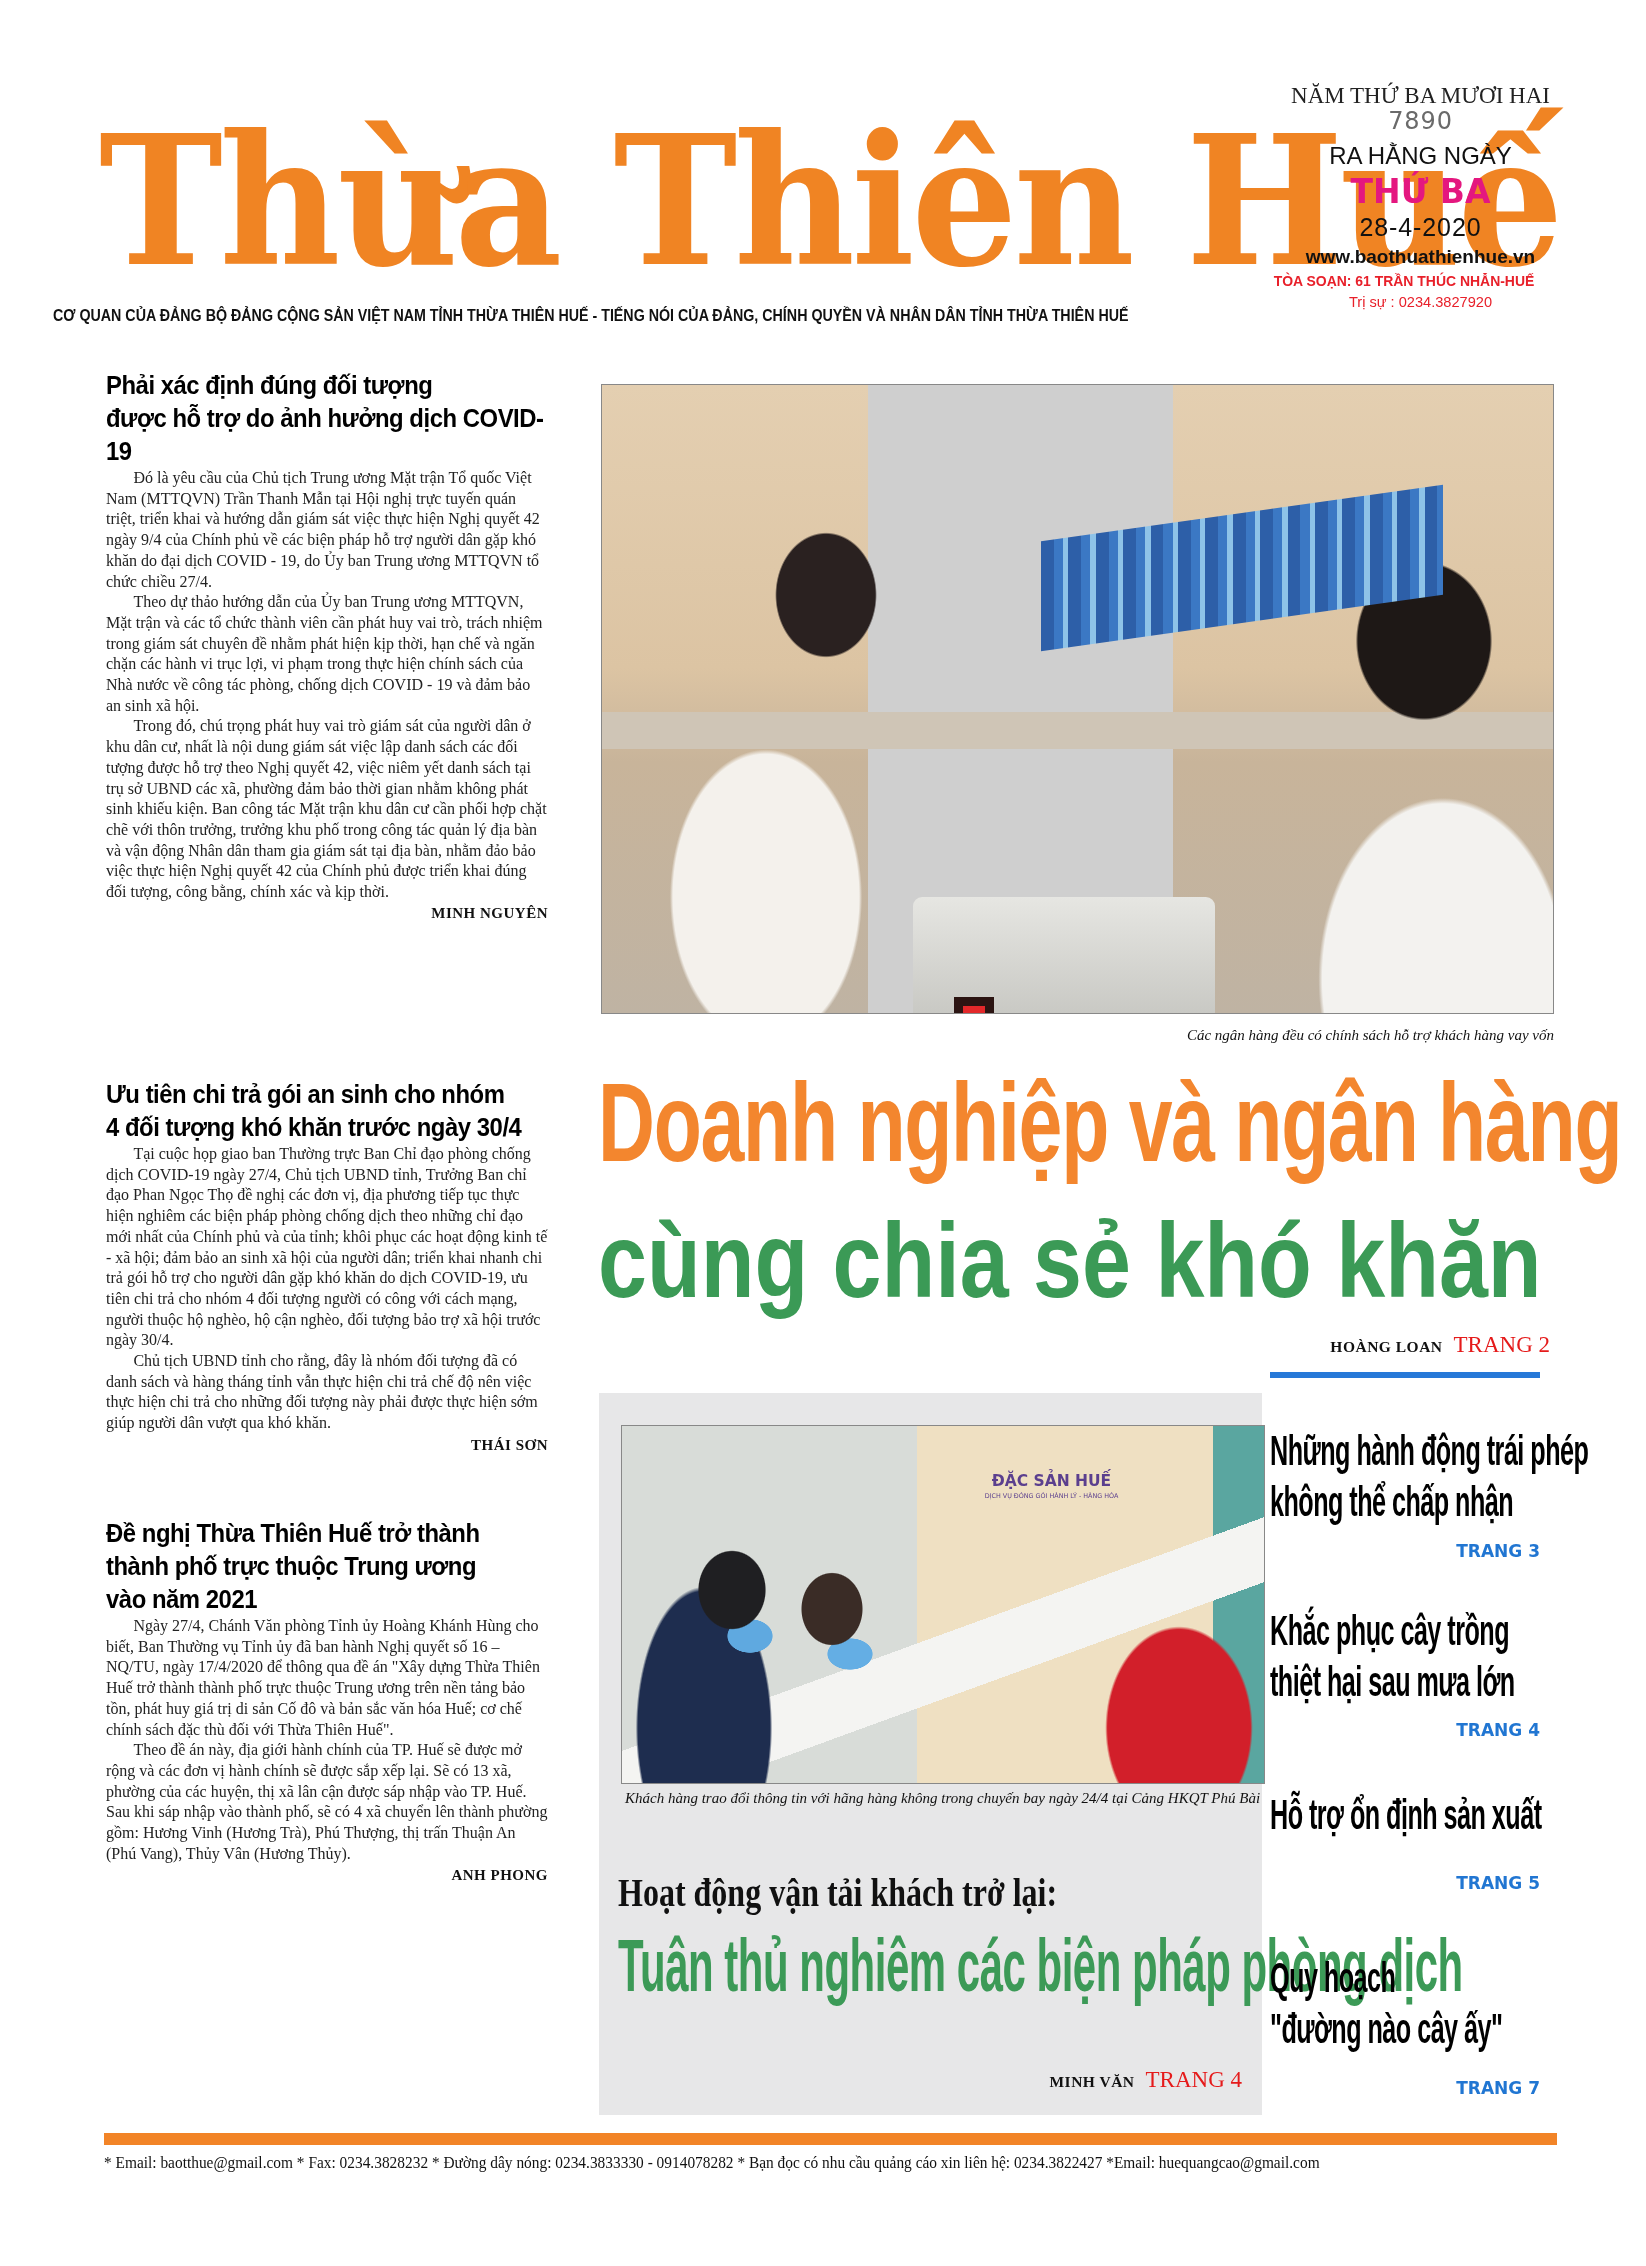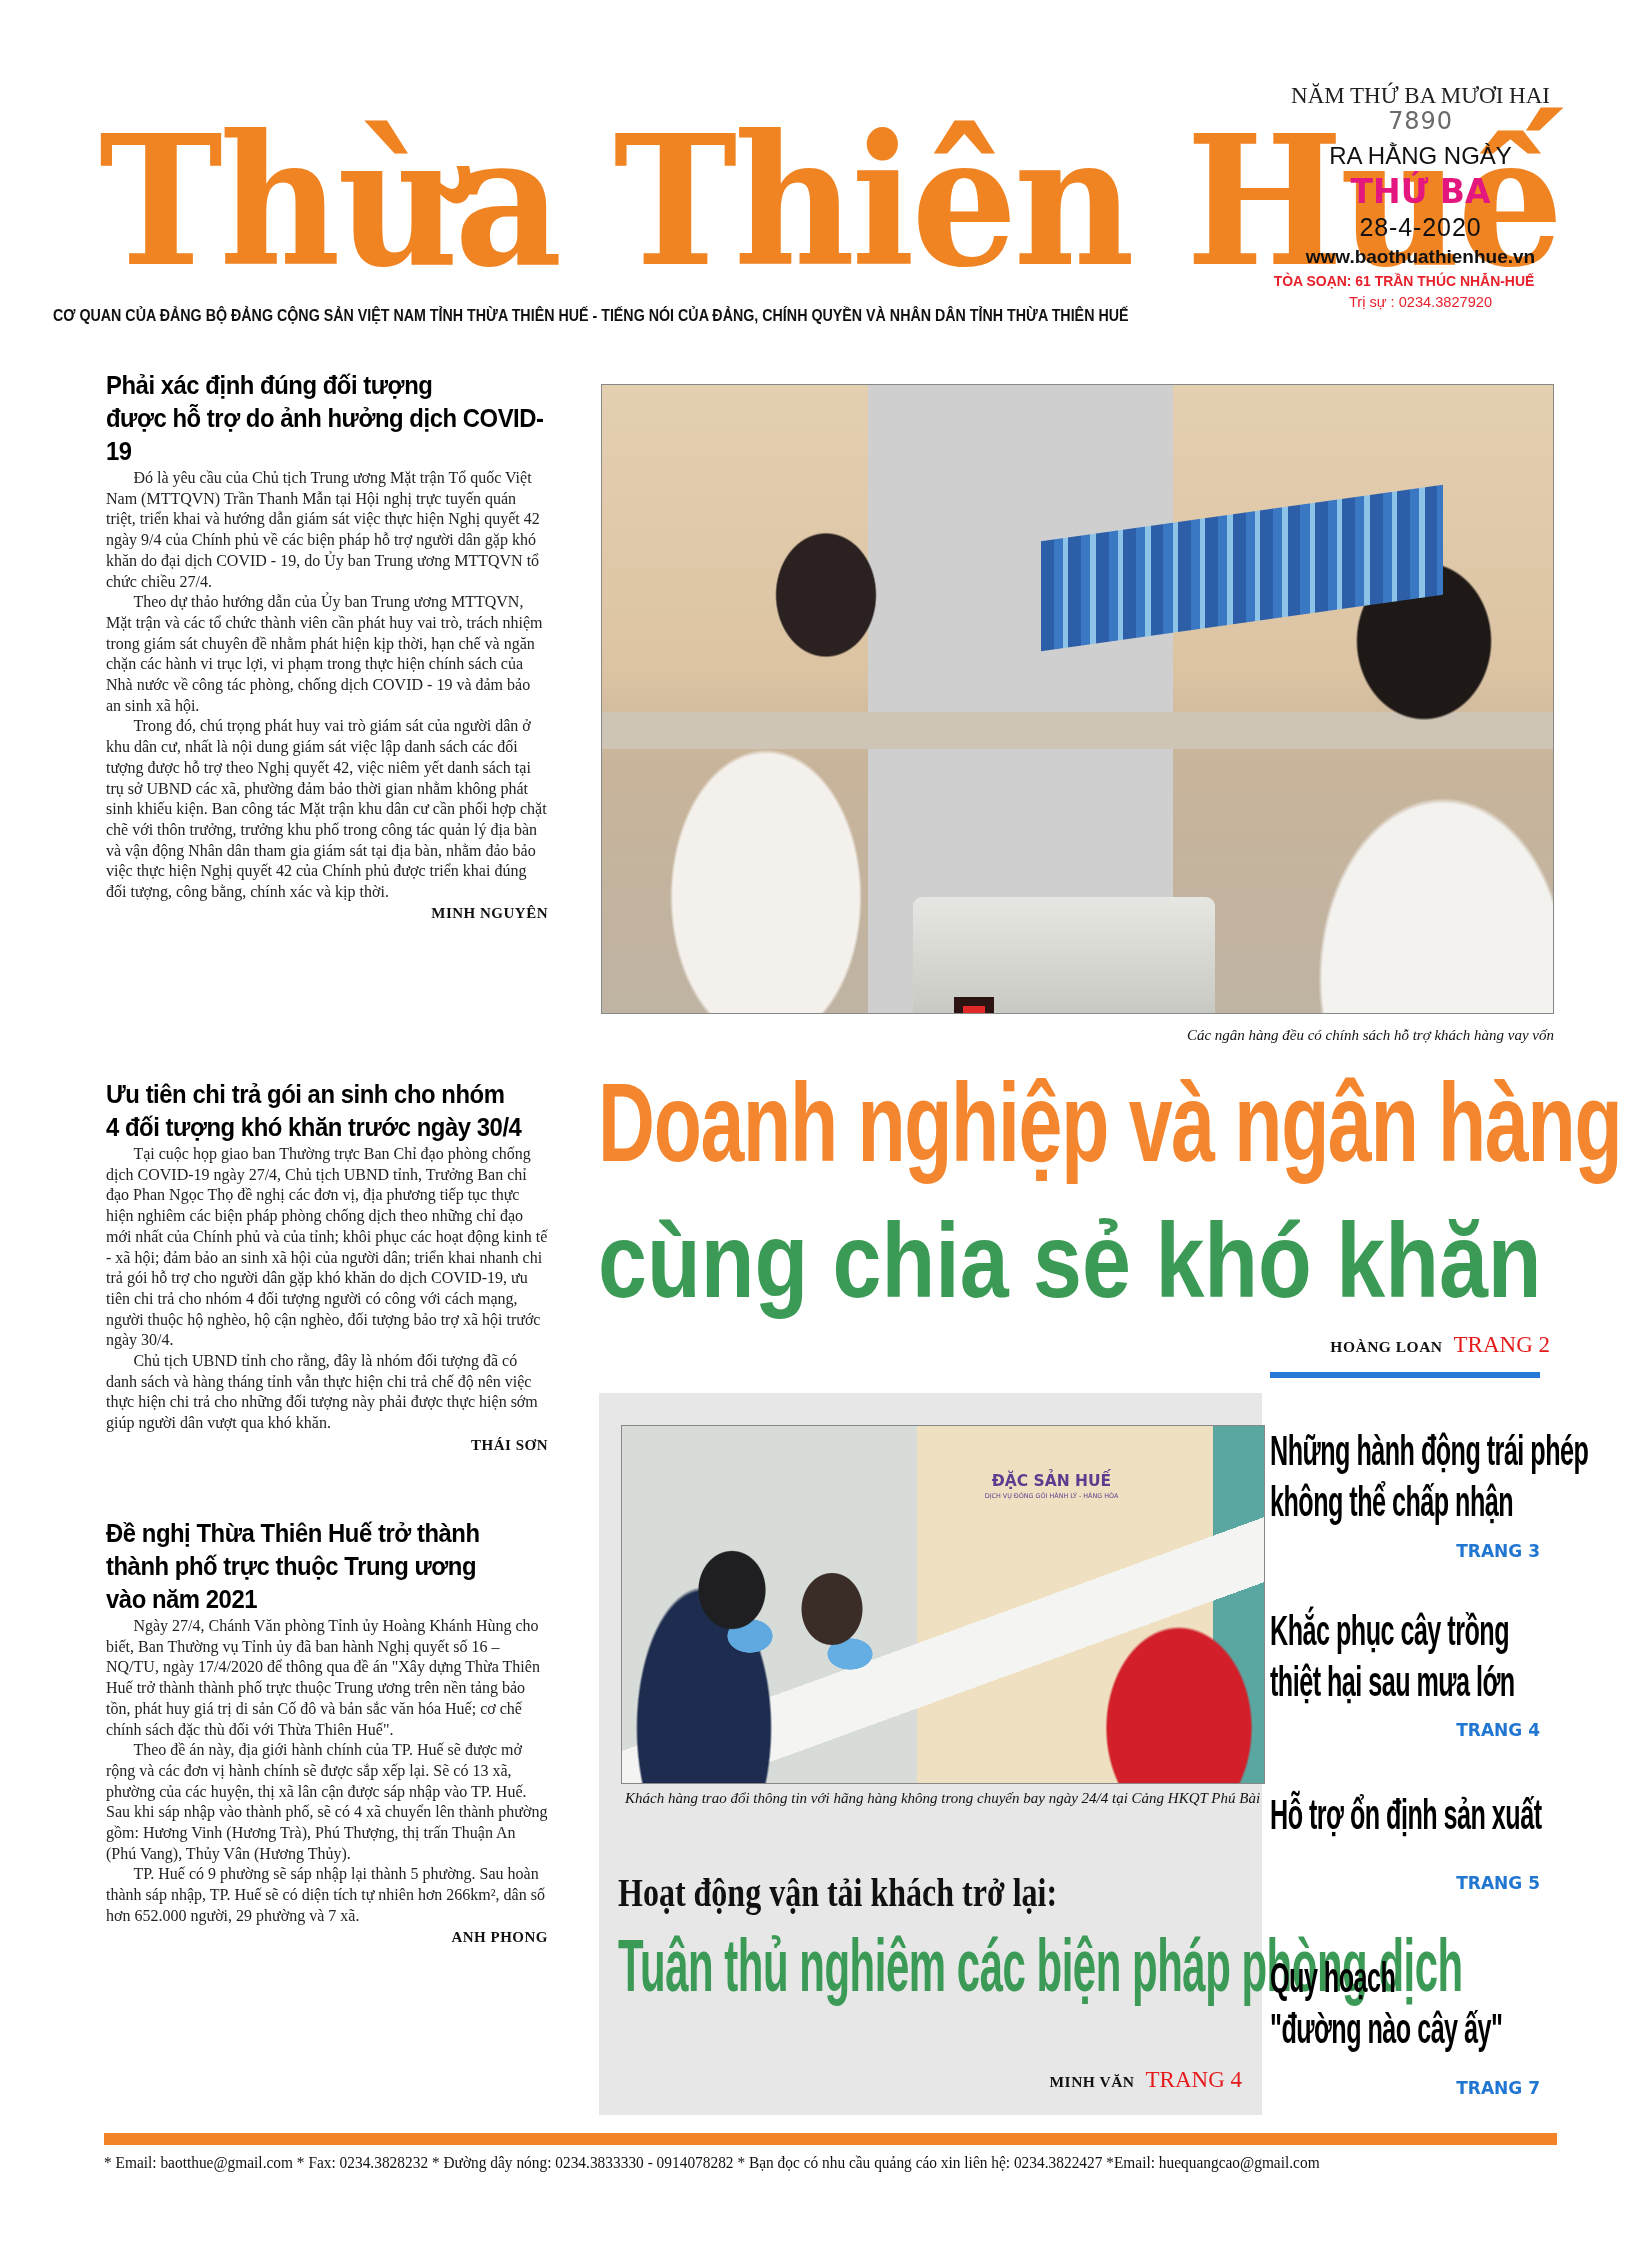--- a/index.html
+++ b/index.html
@@ -200,21 +200,20 @@
 
 <div class="abs col-left" style="top:1517px;">
   <div class="art-title">
     <div>Đề nghị Thừa Thiên Huế trở thành</div>
     <div>thành phố trực thuộc Trung ương</div>
     <div>vào năm 2021</div>
   </div>
   <div class="art-body">
     <p>Ngày 27/4, Chánh Văn phòng Tỉnh ủy Hoàng Khánh Hùng cho biết, Ban Thường vụ Tỉnh ủy đã ban hành Nghị quyết số 16 – NQ/TU, ngày 17/4/2020 để thông qua đề án "Xây dựng Thừa Thiên Huế trở thành thành phố trực thuộc Trung ương trên nền tảng bảo tồn, phát huy giá trị di sản Cố đô và bản sắc văn hóa Huế; cơ chế chính sách đặc thù đối với Thừa Thiên Huế".</p>
     <p>Theo đề án này, địa giới hành chính của TP. Huế sẽ được mở rộng và các đơn vị hành chính sẽ được sắp xếp lại. Sẽ có 13 xã, phường của các huyện, thị xã lân cận được sáp nhập vào TP. Huế. Sau khi sáp nhập vào thành phố, sẽ có 4 xã chuyển lên thành phường gồm: Hương Vinh (Hương Trà), Phú Thượng, thị trấn Thuận An (Phú Vang), Thủy Vân (Hương Thủy).</p>
-    <p>TP. Huế có 9 phường sẽ sáp nhập lại thành 5 phường. Sau hoàn thành sáp nhập, TP. Huế sẽ có diện tích tự nhiên hơn 266km², dân số hơn 652.000 người, 29 phường và 7 xã.</p>
   </div>
   <div class="byline">ANH PHONG</div>
 </div>
 
 <div class="abs photo photo-bank">
   <div class="books"></div>
   <div class="machine"></div>
   <div class="display"></div>
 </div>
 <div class="abs caption-bank">Các ngân hàng đều có chính sách hỗ trợ khách hàng vay vốn</div>

